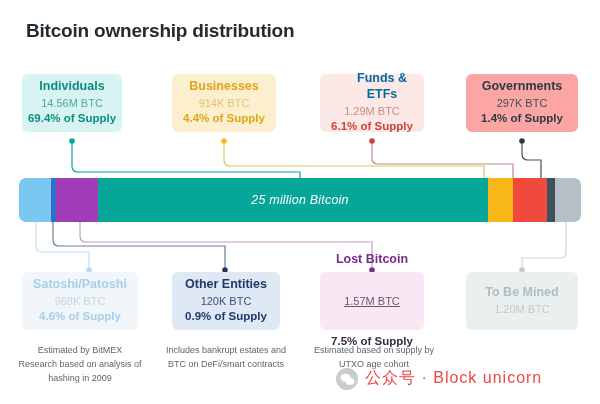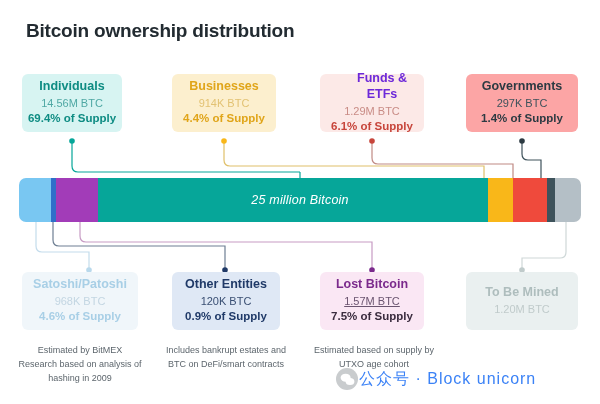--- a/index.html
+++ b/index.html
@@ -45,22 +45,22 @@
 
   
   .note{
     position:absolute;text-align:center;font-size:9px;color:#5d666d;
     line-height:1.55;
   }
 
   
   .watermark{
     position:absolute;left:336px;top:368px;
-    display:flex;align-items:center;gap:1px;
-    color:#3b82f6;font-size:16px;letter-spacing:1px;
+    display:flex;align-items:flex-start;gap:7px;
+    color:#ef4444;font-size:16px;letter-spacing:1px;
   }
   .wm-icon{
     width:22px;height:22px;border-radius:50%;
     background:#c9ccce;display:flex;align-items:center;justify-content:center;
   }
 </style>
 </head>
 <body>
 
 <div class="stage">
@@ -71,21 +71,21 @@
     <div class="c-name" style="color: rgb(14, 140, 131);">Individuals</div>
     <div class="c-btc" style="color: rgb(79, 168, 164);">14.56M BTC</div>
     <div class="c-pct" style="color: rgb(14, 140, 131);">69.4% of Supply</div>
   </div>
   <div class="card" id="card-top-1" style="left: 172px; top: 74px; width: 104px; height: 58px; background: rgb(252, 239, 206);">
     <div class="c-name" style="color: rgb(224, 165, 26);">Businesses</div>
     <div class="c-btc" style="color: rgb(226, 194, 115);">914K BTC</div>
     <div class="c-pct" style="color: rgb(224, 165, 26);">4.4% of Supply</div>
   </div>
   <div class="card" id="card-top-2" style="left: 320px; top: 74px; width: 104px; height: 58px; background: rgb(252, 233, 231);">
-    <div class="c-name" style="color: #6d28d9; margin-left: 20px;">Funds &amp; ETFs</div>
+    <div class="c-name" style="color: #0369a1; margin-left: 20px;">Funds &amp; ETFs</div>
     <div class="c-btc" style="color: rgb(201, 140, 134);">1.29M BTC</div>
     <div class="c-pct" style="color: rgb(199, 69, 59);">6.1% of Supply</div>
   </div>
   <div class="card" id="card-top-3" style="left: 466px; top: 74px; width: 112px; height: 58px; background: #fca5a5;">
     <div class="c-name" style="color: rgb(44, 58, 66);">Governments</div>
     <div class="c-btc" style="color: rgb(62, 82, 91);">297K BTC</div>
     <div class="c-pct" style="color: rgb(44, 58, 66);">1.4% of Supply</div>
   </div>
 
   <div class="bar" id="supply-bar">
@@ -131,21 +131,21 @@
   <div class="card" id="card-bot-0" style="left: 22px; top: 272px; width: 116px; height: 58px; background: rgb(240, 246, 250);">
     <div class="c-name" style="color: rgb(168, 207, 230);">Satoshi/Patoshi</div>
     <div class="c-btc" style="color: rgb(195, 214, 226);">968K BTC</div>
     <div class="c-pct" style="color: rgb(168, 207, 230);">4.6% of Supply</div>
   </div>
   <div class="card" id="card-bot-1" style="left: 172px; top: 272px; width: 108px; height: 58px; background: rgb(223, 232, 245);">
     <div class="c-name" style="color: rgb(32, 58, 104);">Other Entities</div>
     <div class="c-btc" style="color: rgb(58, 79, 115);">120K BTC</div>
     <div class="c-pct" style="color: rgb(32, 58, 104);">0.9% of Supply</div>
   </div>
-  <div class="card" id="card-bot-2" style="left: 320px; top: 272px; width: 104px; height: 58px; background: rgb(250, 231, 244);">
+  <div class="card" id="card-bot-2" style="left: 320px; top: 272px; width: 104px; height: 58px; background: rgb(250, 231, 244); gap: 25px;">
     <div class="c-name" style="color: rgb(123, 42, 140);">Lost Bitcoin</div>
     <div class="c-btc" style="color: rgb(107, 85, 112); text-decoration: underline;">1.57M BTC</div>
     <div class="c-pct" style="color: rgb(58, 44, 62);">7.5% of Supply</div>
   </div>
   <div class="card" id="card-bot-3" style="left: 466px; top: 272px; width: 112px; height: 58px; background: rgb(234, 240, 240);">
     <div class="c-name" style="color: rgb(174, 189, 189);">To Be Mined</div>
     <div class="c-btc" style="color: rgb(192, 203, 203);">1.20M BTC</div>
   </div>
 
   <div class="note" style="left:18px;top:344px;width:124px;">Estimated by BitMEX Research based on analysis of hashing in 2009</div>

